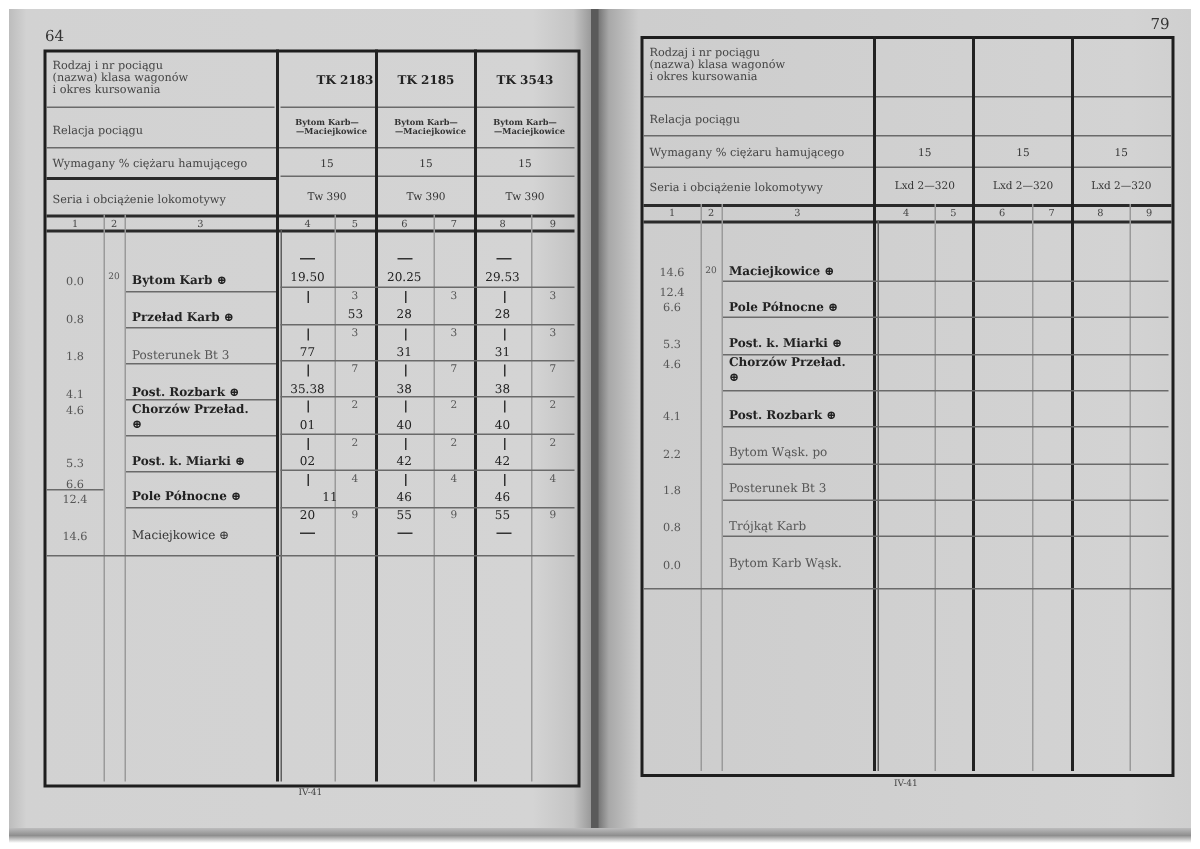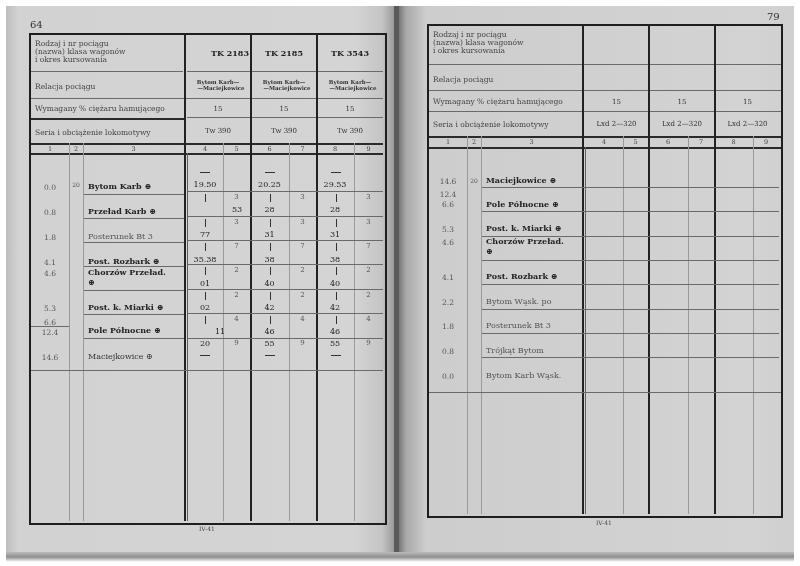--- a/index.html
+++ b/index.html
@@ -314,16 +314,16 @@
 <div class="km" style="left:428px;top:273px;">4.1</div>
 <div class="st bold" style="left:486px;top:272px;">Post. Rozbark ⊕</div>
 
 <div class="km" style="left:428px;top:298px;">2.2</div>
 <div class="st light" style="left:486px;top:297px;">Bytom Wąsk. po</div>
 
 <div class="km" style="left:428px;top:322px;">1.8</div>
 <div class="st light" style="left:486px;top:321px;">Posterunek Bt 3</div>
 
 <div class="km" style="left:428px;top:347px;">0.8</div>
-<div class="st light" style="left:486px;top:346px;">Trójkąt Bytom</div>
+<div class="st light" style="left:486px;top:346px;">Trójkąt Karb</div>
 
 <div class="km" style="left:428px;top:372px;">0.0</div>
 <div class="st light" style="left:486px;top:371px;">Bytom Karb Wąsk.</div>
 
 </body></html>

